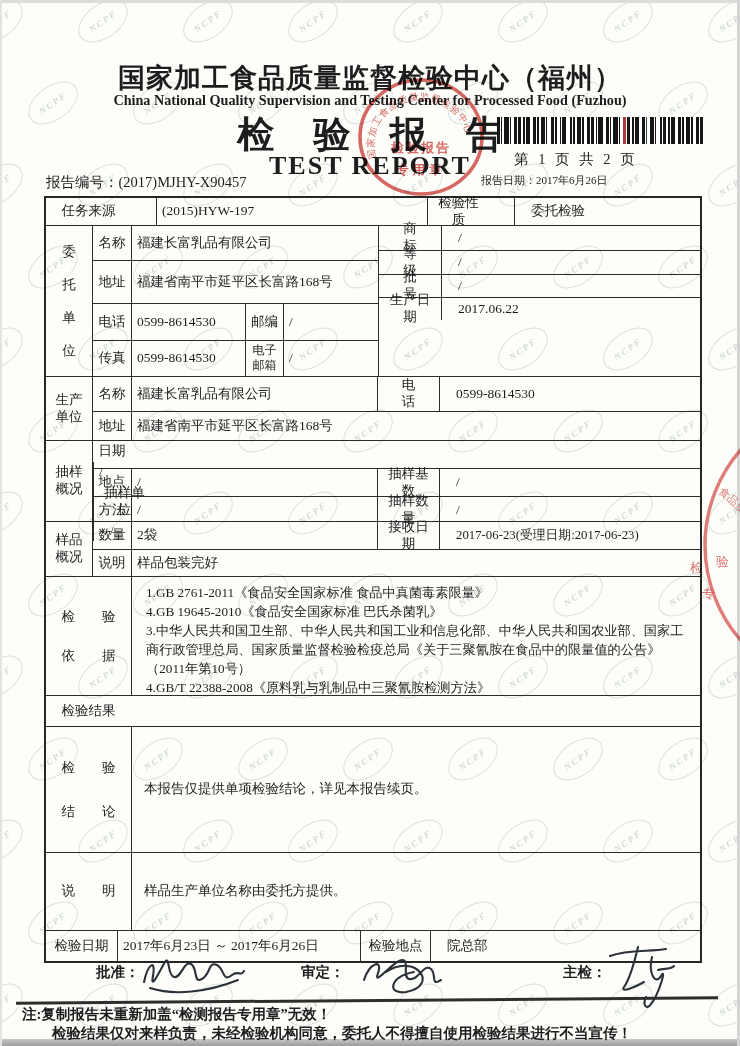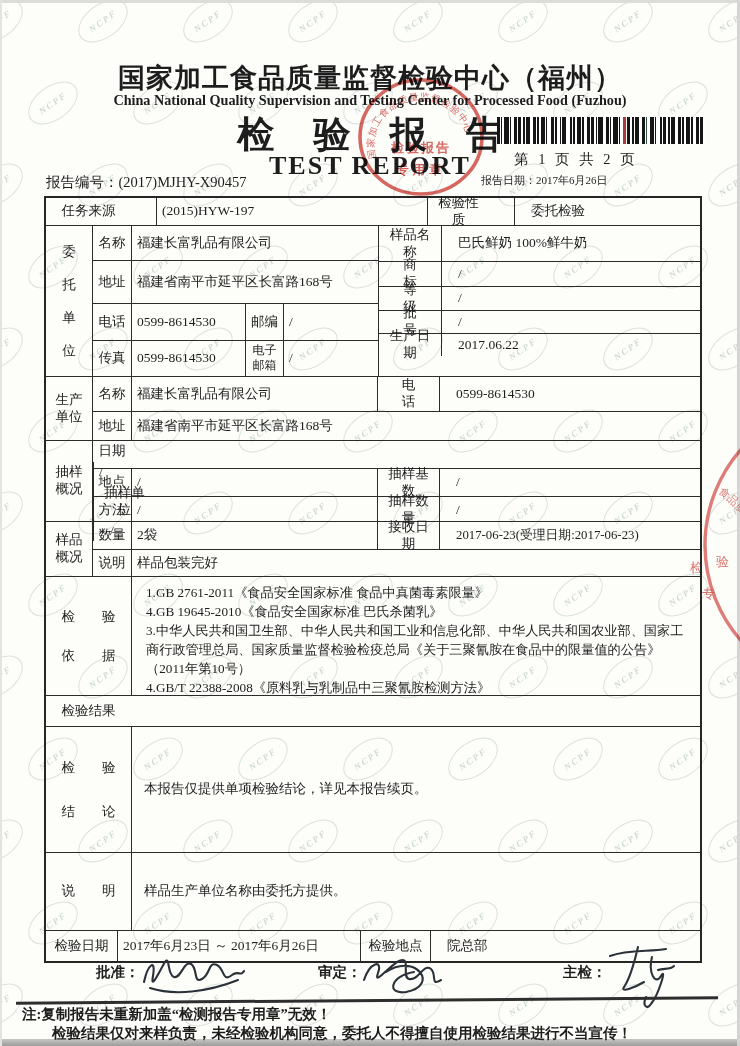--- a/index.html
+++ b/index.html
@@ -262,24 +262,20 @@
         </div>
         <div class="r" style="height:36px;">
           <div class="c lab slab">传真</div>
           <div class="c" style="width:114px;flex:none;">0599-8614530</div>
           <div class="c lab slab" style="font-size:12px;">电子
 邮箱</div>
           <div class="c val">/</div>
         </div>
       </div>
       <div class="stack" style="border-left:1.5px solid #2b2b2b;">
-        <div class="r" style="height:35px;">
-          <div class="c lab rlab">样品名称</div>
-          <div class="c rval">巴氏鲜奶 100%鲜牛奶</div>
-        </div>
         <div class="r" style="height:24px;">
           <div class="c lab rlab">商　　标</div>
           <div class="c rval">/</div>
         </div>
         <div class="r" style="height:23px;">
           <div class="c lab rlab">等　　级</div>
           <div class="c rval">/</div>
         </div>
         <div class="r" style="height:22px;">
           <div class="c lab rlab">批　　号</div>
@@ -382,21 +378,21 @@
       <div class="c" style="width:243px;flex:none;">2017年6月23日 ～ 2017年6月26日</div>
       <div class="c lab" style="width:70px;flex:none;">检验地点</div>
       <div class="c rval">院总部</div>
     </div>
   </div>
 
   <div class="sig-label" style="left:96px;top:963px;">批准：</div>
   <svg class="sig" style="left:136px;top:948px;" width="112" height="50" viewBox="0 0 112 50">
     <path d="M8 34 C12 16 20 10 17 28 C14 44 24 22 29 14 C34 7 31 27 38 29 C45 31 48 12 55 16 C62 20 57 36 66 31 C75 26 72 13 81 17 C89 21 86 35 96 27 C102 22 105 29 108 23 M14 40 C38 48 72 44 102 32" fill="none" stroke="#2a3138" stroke-width="2.1" stroke-linecap="round"></path>
   </svg>
-  <div class="sig-label" style="left:318px;top:963px;">审定：</div>
+  <div class="sig-label" style="left:301px;top:963px;">审定：</div>
   <svg class="sig" style="left:356px;top:950px;" width="92" height="48" viewBox="0 0 92 48">
     <path d="M8 30 C14 12 27 9 22 23 C17 37 34 15 43 11 C56 5 45 27 53 29 C63 31 67 13 75 19 C81 24 74 37 85 30 M30 22 C60 2 84 36 50 42 C30 45 34 26 58 22" fill="none" stroke="#2a3138" stroke-width="2.1" stroke-linecap="round"></path>
   </svg>
   <div class="sig-label" style="left:563px;top:963px;">主检：</div>
   <svg class="sig" style="left:598px;top:942px;" width="82" height="72" viewBox="0 0 82 72">
     <path d="M12 14 C30 7 52 10 68 7 M40 5 C36 22 31 38 26 45 C22 51 36 46 46 40 M54 15 C50 30 57 44 63 34 C69 24 61 52 53 62 C49 68 44 64 48 55 M60 28 C66 26 72 28 76 24" fill="none" stroke="#2a3138" stroke-width="2.1" stroke-linecap="round"></path>
   </svg>
 
   <div class="note-line"></div>
   <div class="note">

